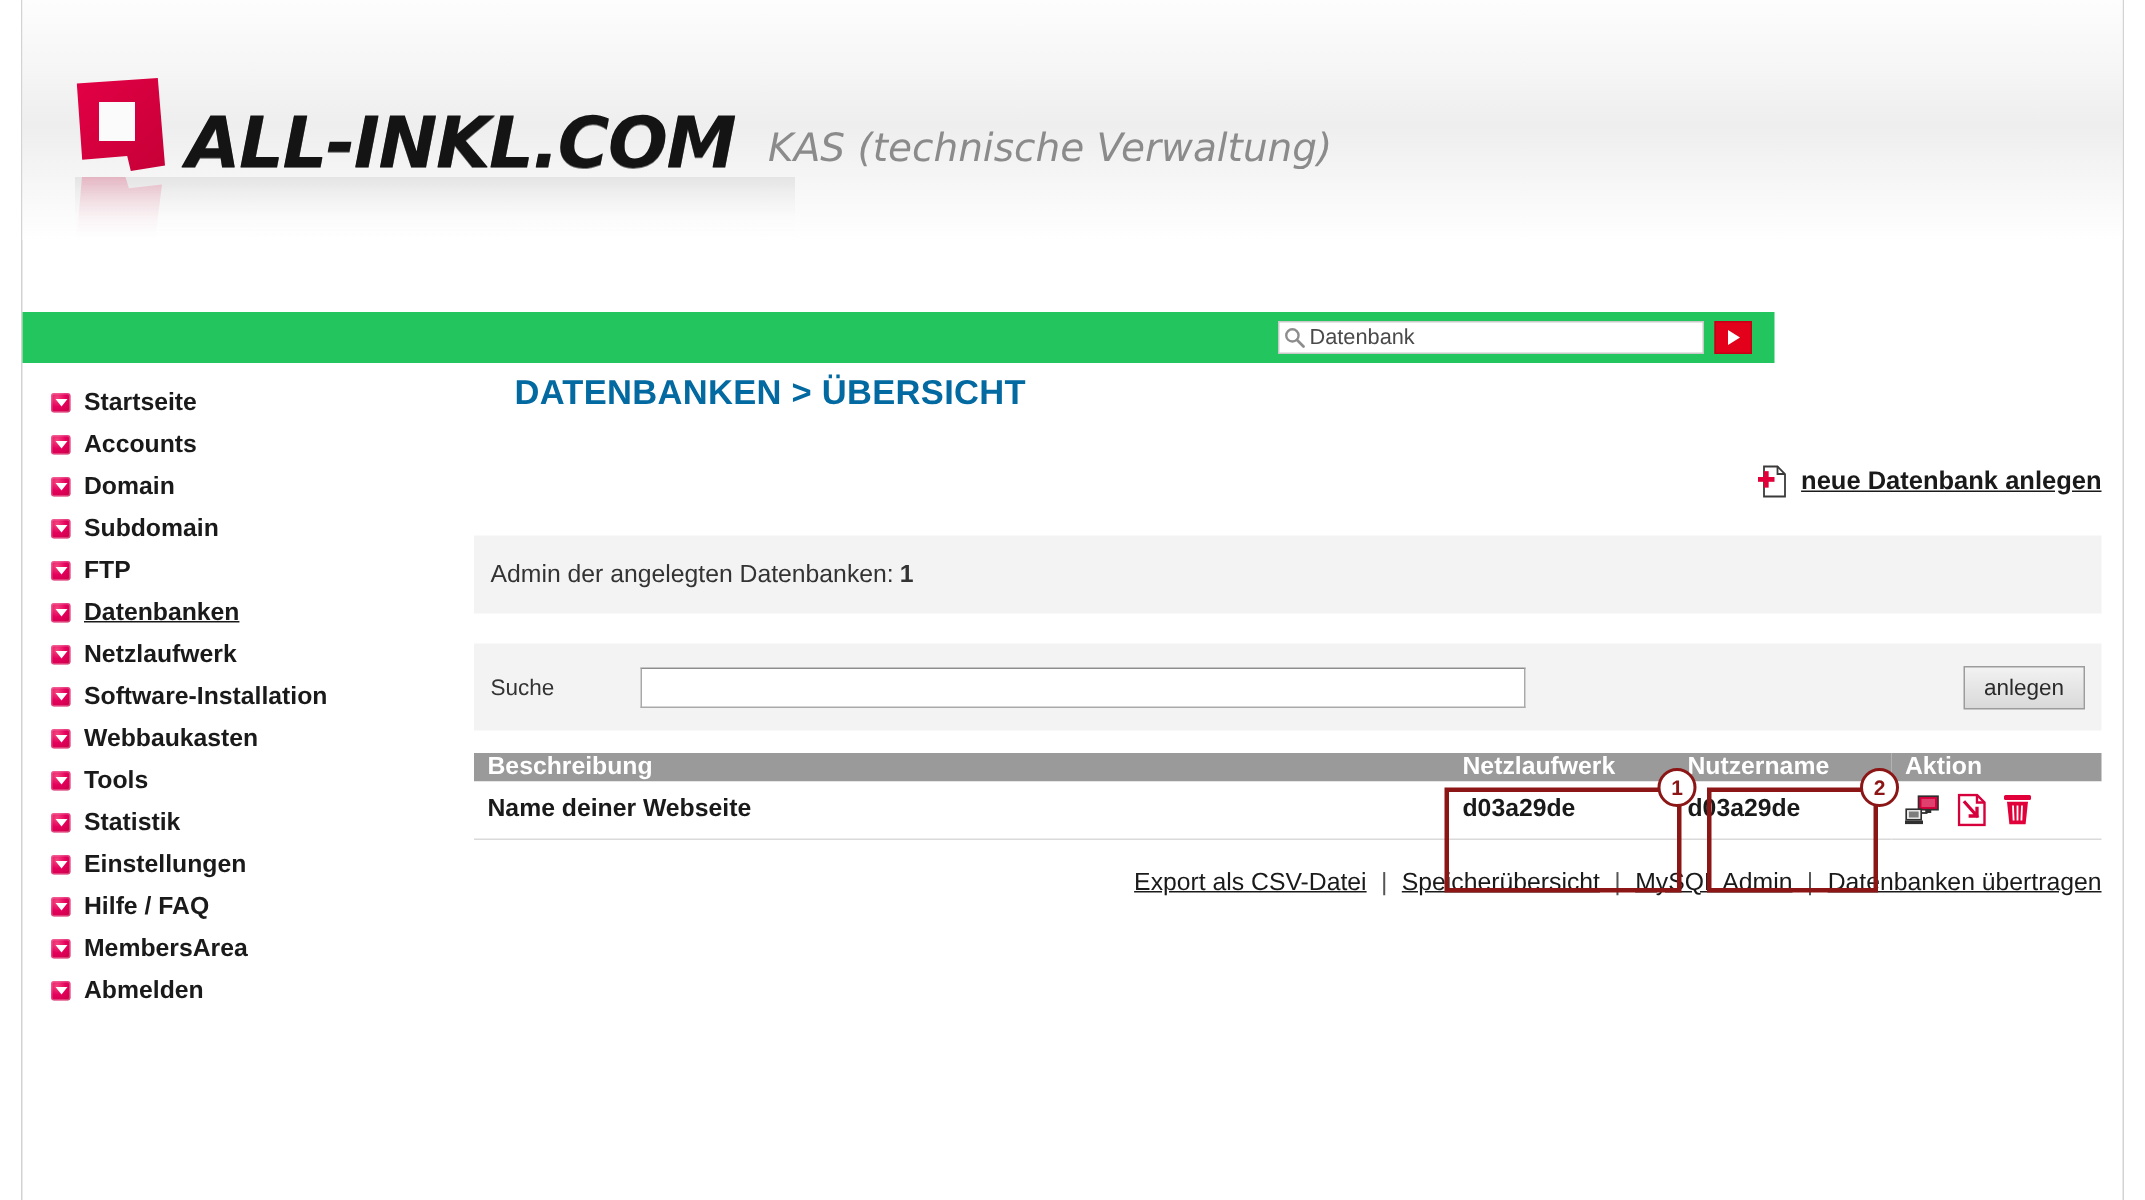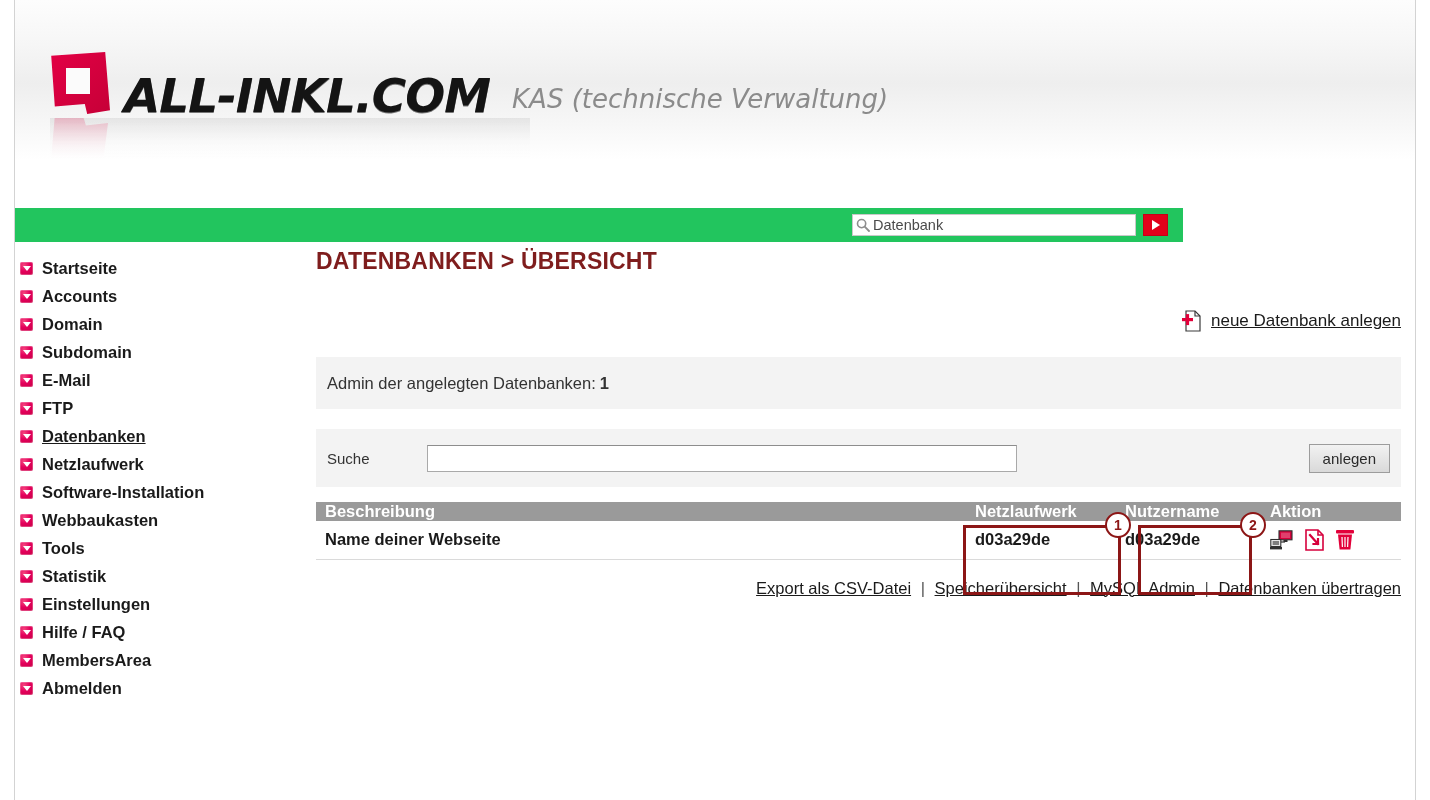--- a/index.html
+++ b/index.html
@@ -134,21 +134,21 @@
 
   
   .sidebar {
     position: absolute; left: 16px; top: 212px;
     width: 284px;
     padding-top: 42px;
   }
   .nav-item {
     display: flex; align-items: center;
     height: 28px;
-    padding-left: 4px;
+    padding-left: 18px;
     cursor: pointer;
   }
   .nav-bullet {
     width: 13px; height: 13px; flex: 0 0 13px;
     margin-right: 9px;
     border-radius: 2px;
     background: radial-gradient(circle at 30% 25%, #f4457e 0%, #e4005c 45%, #c70045 100%);
     box-shadow: inset 0 0 0 1px rgba(255,255,255,0.25);
     position: relative;
   }
@@ -170,28 +170,30 @@
 
   
   .content {
     position: absolute; left: 316px; top: 212px;
     width: 1085px;
   }
   .page-title {
     margin-top: 36px;
     font-size: 23px;
     font-weight: bold;
-    color: #7f1d1d;
+    color: #0369a1;
     letter-spacing: 0.2px;
+    margin-left: 27px;
   }
 
   .newdb-row {
     margin-top: 33px;
     display: flex; justify-content: flex-end; align-items: center;
     height: 26px;
+    font-weight: bold;
   }
   .newdb-link {
     display: flex; align-items: center;
     cursor: pointer;
   }
   .doc-plus-icon {
     width: 20px; height: 22px;
     margin-right: 9px;
     position: relative;
   }
@@ -370,24 +372,20 @@
       <span class="nav-bullet"></span>
       <span class="nav-label">Accounts</span>
     </div>
     <div class="nav-item">
       <span class="nav-bullet"></span>
       <span class="nav-label">Domain</span>
     </div>
     <div class="nav-item">
       <span class="nav-bullet"></span>
       <span class="nav-label">Subdomain</span>
-    </div>
-    <div class="nav-item">
-      <span class="nav-bullet"></span>
-      <span class="nav-label">E-Mail</span>
     </div>
     <div class="nav-item">
       <span class="nav-bullet"></span>
       <span class="nav-label">FTP</span>
     </div>
     <div class="nav-item active">
       <span class="nav-bullet"></span>
       <span class="nav-label">Datenbanken</span>
     </div>
     <div class="nav-item">

